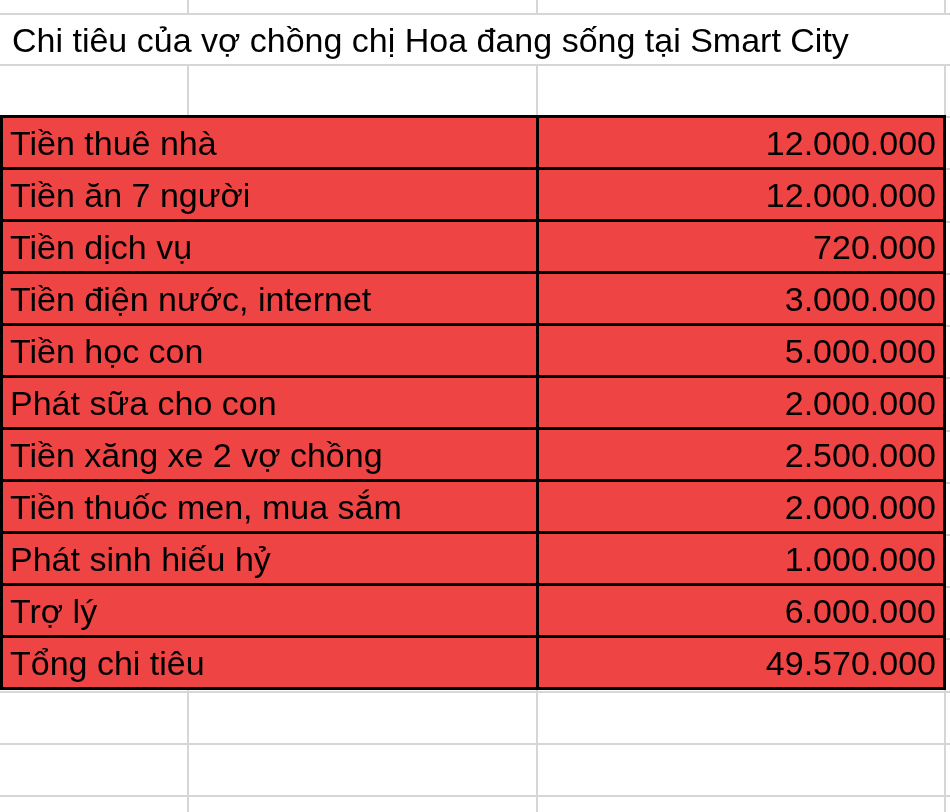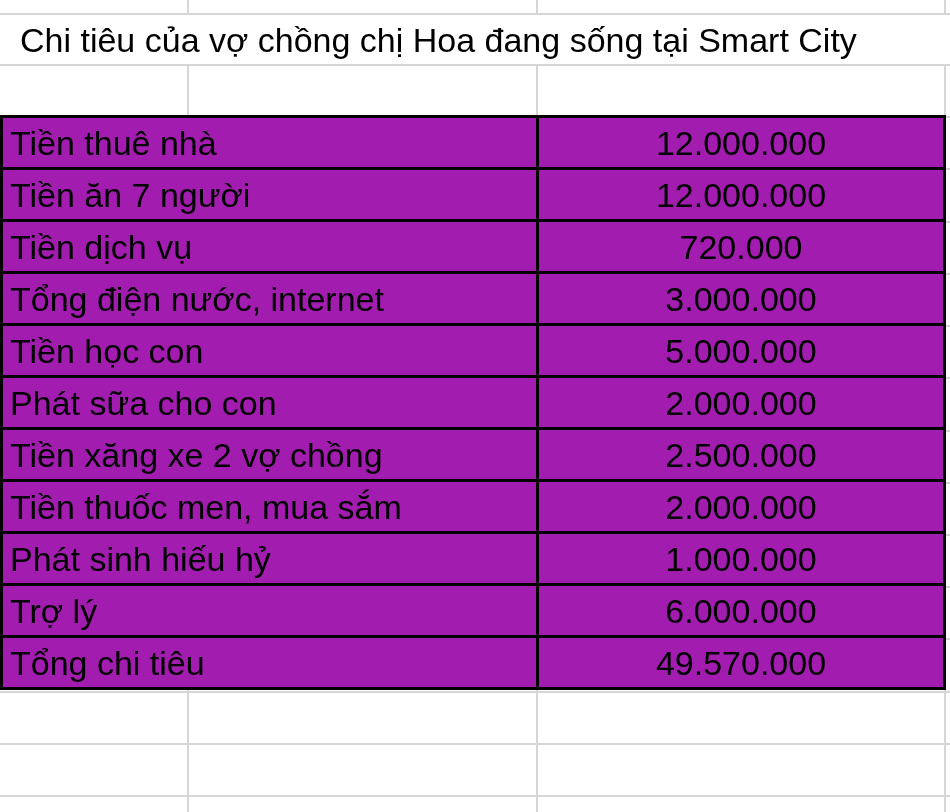--- a/index.html
+++ b/index.html
@@ -33,49 +33,49 @@
   
   .title-cell {
     position: absolute;
     top: 15px;
     left: 0;
     width: 950px;
     height: 49px;
     background: #ffffff;
     display: flex;
     align-items: center;
-    padding-left: 20px;
+    padding-left: 12px;
     box-sizing: border-box;
     font-size: 34px;
     line-height: 1;
     white-space: nowrap;
     overflow: hidden;
   }
   
   table.expense-table {
     position: absolute;
     top: 115px;
     left: 0;
     width: 943px;
     border-collapse: collapse;
     table-layout: fixed;
-    background: #a21caf;
+    background: #ef4444;
   }
   table.expense-table td {
     border: 3px solid #000000;
     height: 49px;
     font-size: 34px;
     line-height: 1;
     padding: 0 7px;
     white-space: nowrap;
     overflow: hidden;
     vertical-align: middle;
   }
   td.cell-label { text-align: left; }
-  td.cell-amount { text-align: center; }
+  td.cell-amount { text-align: right; }
   tr.total-row td { font-weight: normal; }
 </style>
 </head>
 <body>
 
 <div class="sheet">
 
   <div id="gridlines">
       <div class="gridline-h" style="top: 13px;"></div>
       <div class="gridline-h" style="top: 64px;"></div>
@@ -114,21 +114,21 @@
         </tr>
         <tr>
           <td class="cell-label">Tiền ăn 7 người</td>
           <td class="cell-amount">12.000.000</td>
         </tr>
         <tr>
           <td class="cell-label">Tiền dịch vụ</td>
           <td class="cell-amount">720.000</td>
         </tr>
         <tr>
-          <td class="cell-label">Tổng điện nước, internet</td>
+          <td class="cell-label">Tiền điện nước, internet</td>
           <td class="cell-amount">3.000.000</td>
         </tr>
         <tr>
           <td class="cell-label">Tiền học con</td>
           <td class="cell-amount">5.000.000</td>
         </tr>
         <tr>
           <td class="cell-label">Phát sữa cho con</td>
           <td class="cell-amount">2.000.000</td>
         </tr>

